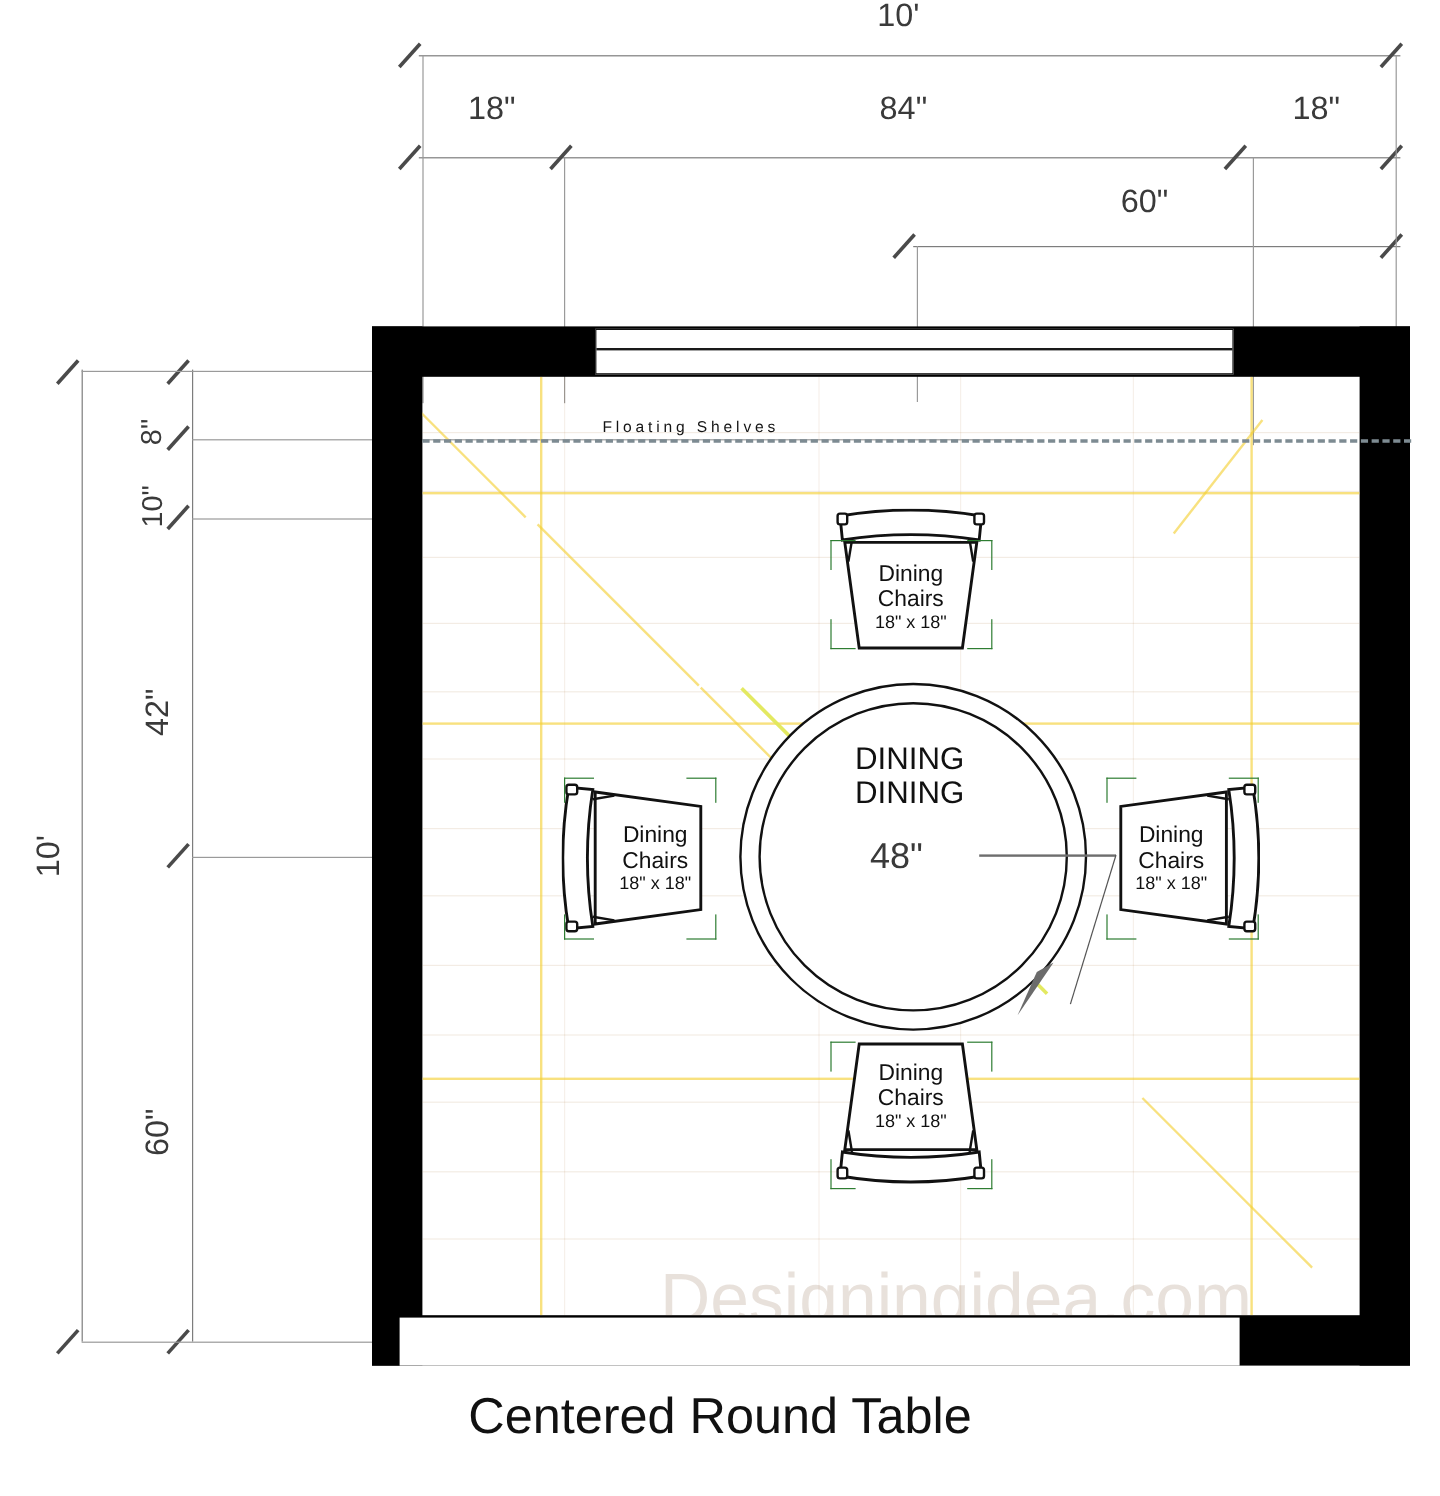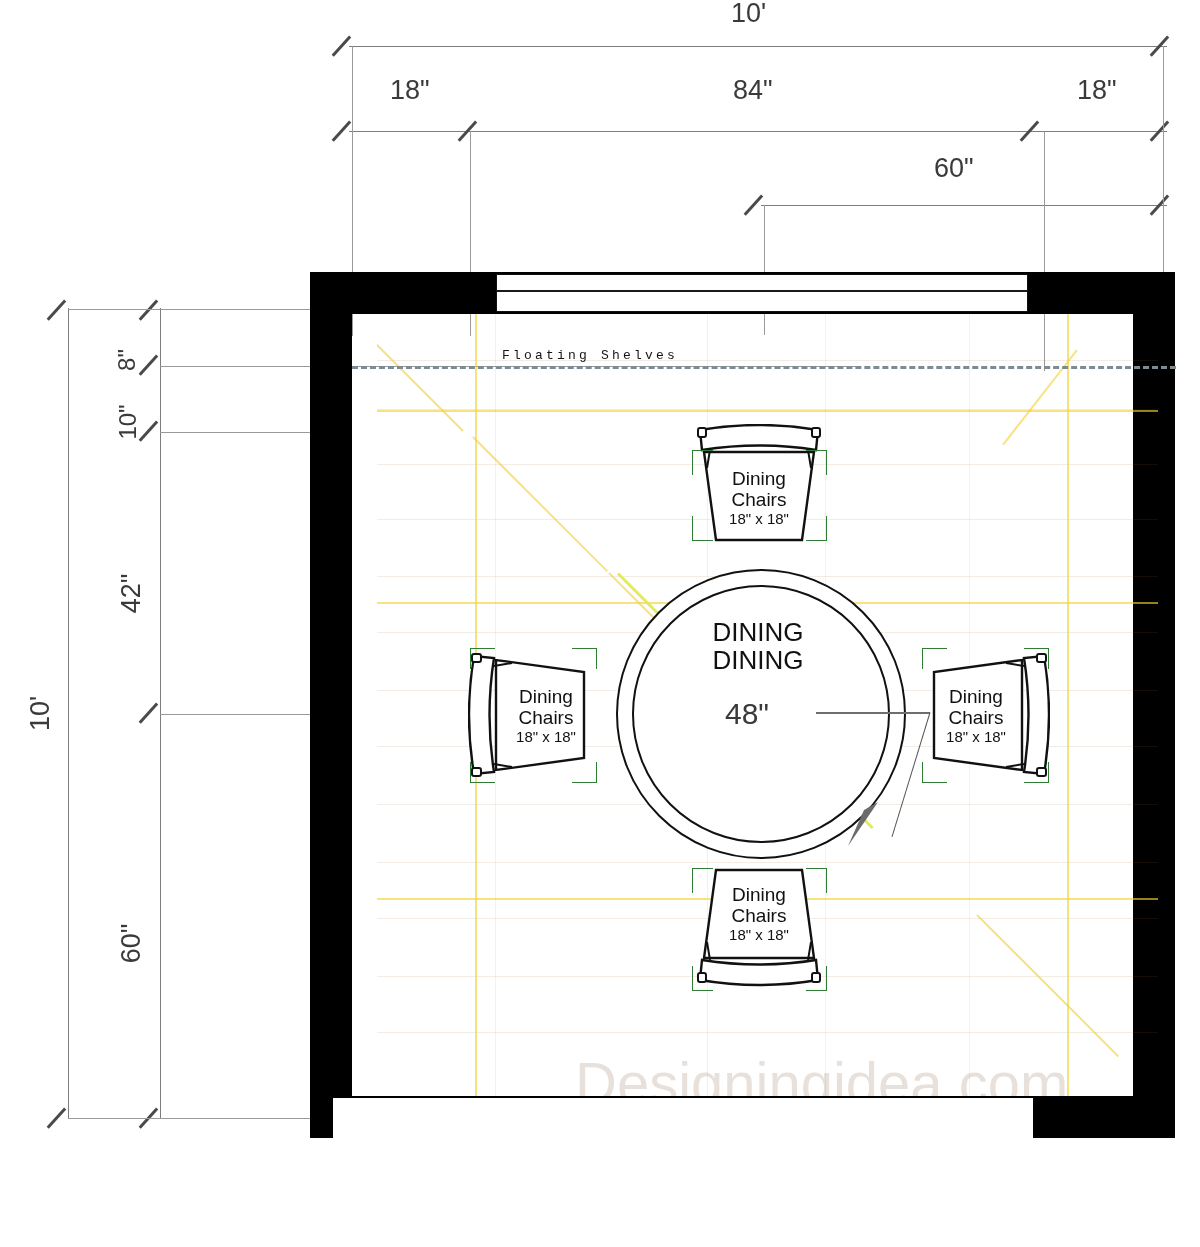--- a/index.html
+++ b/index.html
@@ -25,38 +25,38 @@
          background:
            repeating-linear-gradient(180deg,
              rgba(255,255,255,0.00) 0px, rgba(255,255,255,0.00) 44px,
              rgba(150,100,40,0.10) 44px, rgba(150,100,40,0.10) 45px),
            repeating-linear-gradient(180deg,
              #f3d4a7 0px, #f3d4a7 58px,
              #edc995 58px, #edc995 104px,
              #f5dbb3 104px, #f5dbb3 150px,
              #eac храм 150px),
            linear-gradient(180deg,#f2d2a4,#ecc894);
-         overflow:hidden;margin-left:25px;}
+         overflow:hidden;}
   .plank{position:absolute;left:0;right:0;height:1px;background:rgba(163,112,48,.13);}
   .vseam{position:absolute;top:0;bottom:0;width:1px;background:rgba(163,112,48,.10);}
   
   .ylin{position:absolute;background:rgba(244,206,48,.62);}
   .ylin.h{height:2px;left:0;right:0;}
   .ylin.v{width:2px;top:0;bottom:0;}
   .ydiag{position:absolute;height:2px;background:rgba(244,206,48,.62);
          transform-origin:0 50%;}
   .ydiag2{position:absolute;height:3px;background:rgba(226,232,88,.95);
           transform-origin:0 50%;}
   
   .opening{position:absolute;background:#ffffff;}
   .opening .barline{position:absolute;left:0;right:0;height:2px;background:#1a1a1a;}
   
   .shelfline{position:absolute;height:0;border-top:3px dashed #7d8b92;}
   .shelftxt{position:absolute;font-size:13px;letter-spacing:3.2px;color:#141414;
-            font-family:Liberation Mono, monospace;white-space:nowrap;}
+            font-family:Liberation Sans, sans-serif;white-space:nowrap;}
   
   .tbl-outer{position:absolute;border-radius:50%;background:#ffffff;border:2.5px solid #111;}
   .tbl-inner{position:absolute;border-radius:50%;background:#fff;border:2px solid #111;}
   .tbl-label{position:absolute;text-align:center;font-size:26px;color:#111;
              line-height:1.08;white-space:nowrap;}
   .tbl-dim{position:absolute;font-size:30px;color:#3a3a3a;}
   .leader{position:absolute;height:1.6px;background:#6e6e6e;}
   .leader-thin{position:absolute;height:1px;background:#555;transform-origin:0 50%;}
   
   .chair{position:absolute;}
@@ -271,13 +271,14 @@
       <div class="l3">18" x 18"</div>
     </div>
     <div class="bracket" style="left:2px;top:2px;width:24px;height:20px;border-right:none;border-bottom:none;"></div>
     <div class="bracket" style="left:2px;top:116px;width:24px;height:20px;border-right:none;border-top:none;"></div>
     <div class="bracket" style="left:104px;top:2px;width:24px;height:20px;border-left:none;border-bottom:none;"></div>
     <div class="bracket" style="left:104px;top:116px;width:24px;height:20px;border-left:none;border-top:none;"></div>
   </div>
 </div>
 
 <div id="caption" style="top:1158px;">
+  <div id="cap-title">Centered Round Table</div>
 </div>
 
 </body></html>

